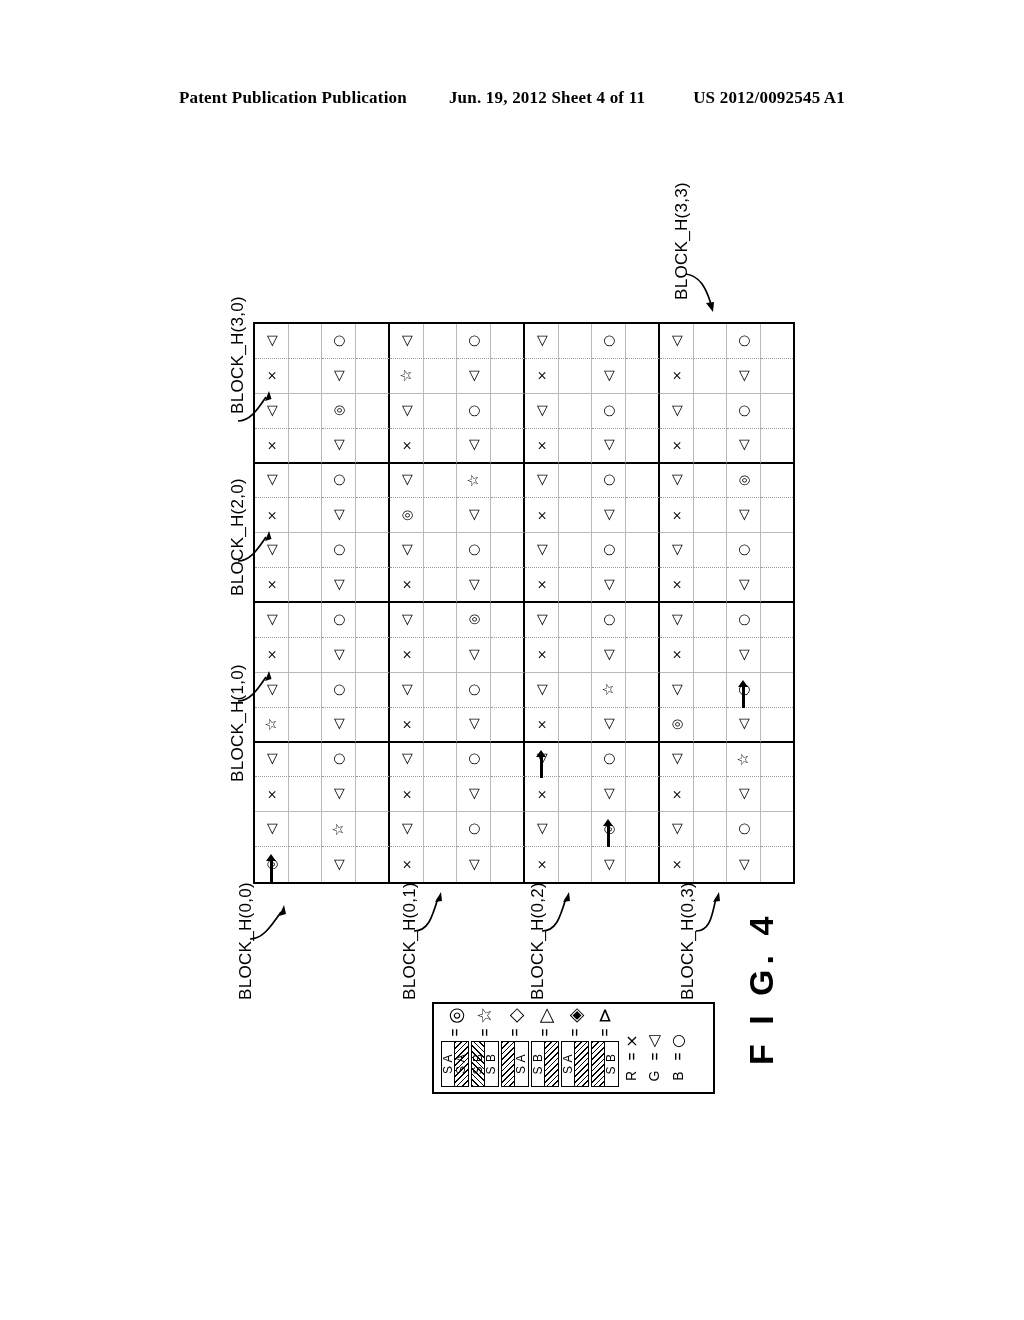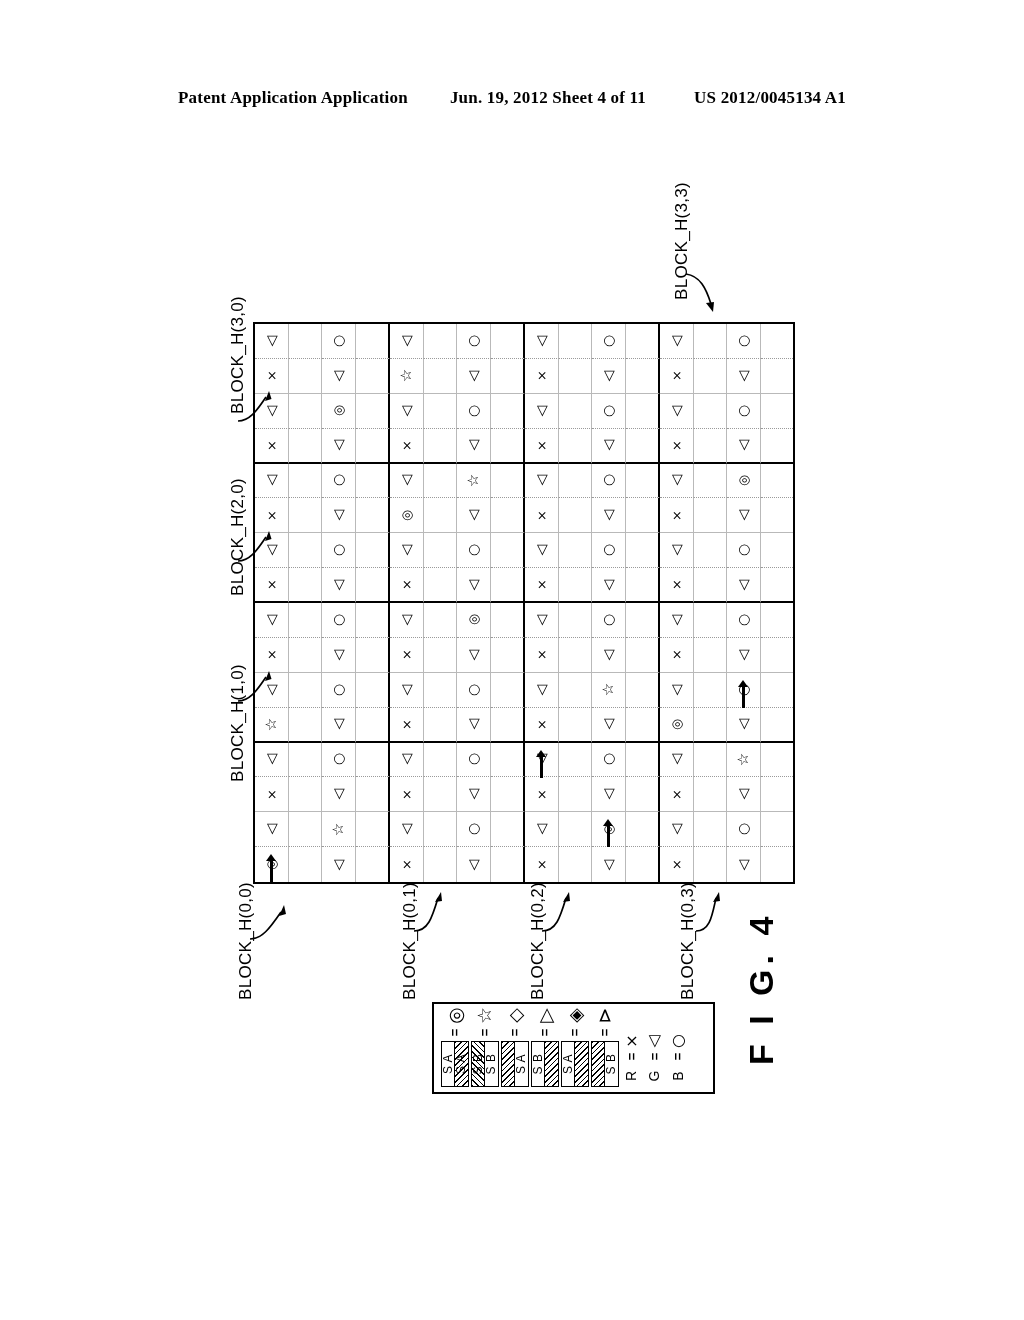--- a/index.html
+++ b/index.html
@@ -80,25 +80,25 @@
   .hatch-a{background:repeating-linear-gradient(135deg,#000 0 1px,#fff 1px 4px);}
   .hatch-b{background:repeating-linear-gradient(45deg,#000 0 1px,#fff 1px 4px);}
   .lg-single-key{width:13px;height:22px;display:flex;align-items:center;justify-content:center;}
   .lg-single-key span{transform:rotate(-90deg);font-family:"Liberation Sans",sans-serif;
     font-size:14px;font-weight:normal;display:block;}
 </style>
 </head>
 <body>
 
 <div id="patent-header">
-  <span class="h-seg">Patent Application Application</span>
+  <span class="h-seg">Patent Publication Publication</span>
   <span class="gap1"></span>
   <span class="h-seg">Jun. 19, 2012  Sheet 4 of 11</span>
   <span class="gap2"></span>
-  <span class="h-seg">US 2012/0045134 A1</span>
+  <span class="h-seg">US 2012/0092545 A1</span>
 </div>
 
 <div id="cfa-grid">
     <div class="grid-row">
       <div class="grid-cell">
         <span class="sym sym-g">◁</span>
       </div>
       <div class="grid-cell"></div>
       <div class="grid-cell">
         <span class="sym sym-b">○</span>

